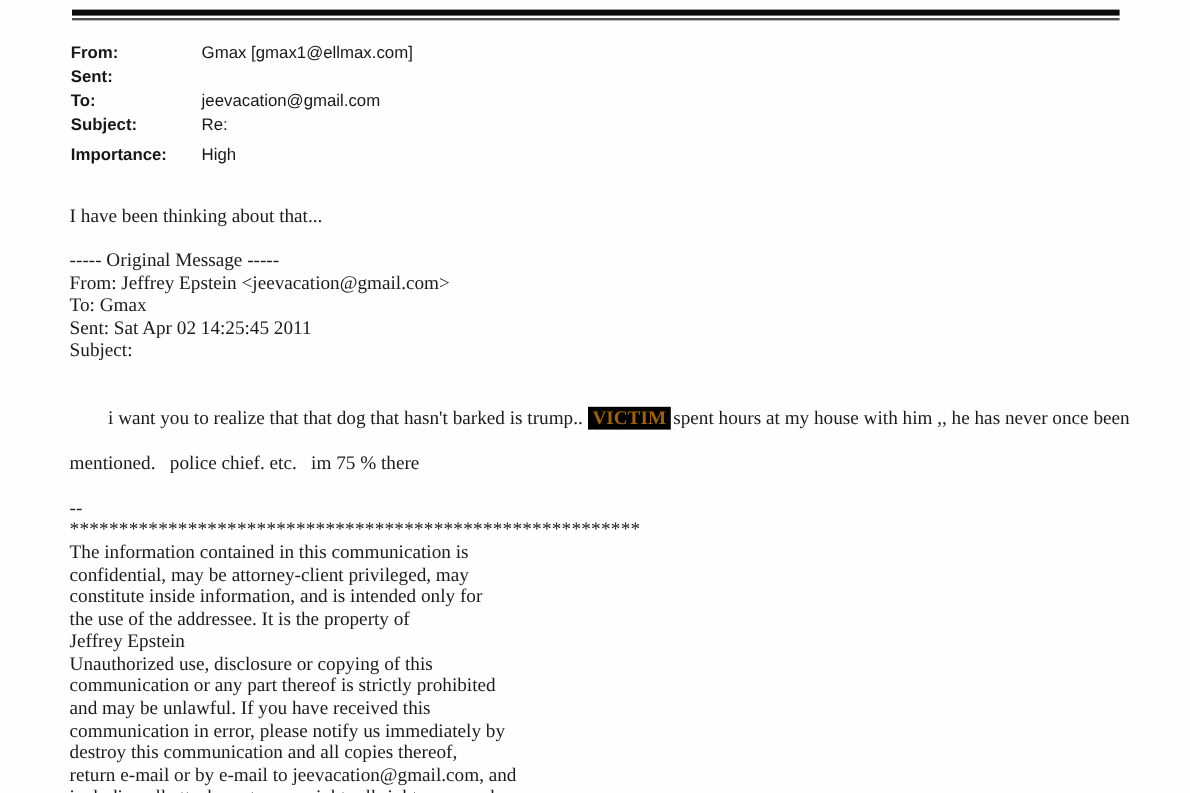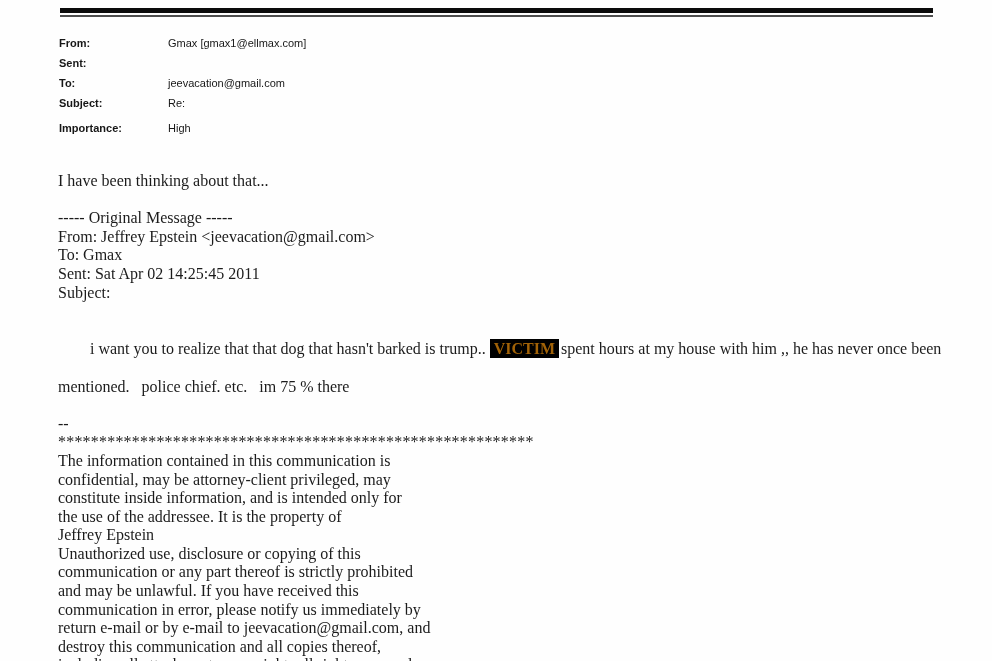--- a/index.html
+++ b/index.html
@@ -30,21 +30,21 @@
     height: 2px;
     background: #4e4e4e;
     margin-top: 2px;
   }
   
   .email-header {
     position: absolute;
     left: 59px;
     top: 33px;
     font-family: "Liberation Sans", sans-serif;
-    font-size: 11px;
+    font-size: 14px;
     color: #171717;
   }
   .header-row {
     display: flex;
     height: 20px;
     line-height: 20px;
   }
   .header-label {
     width: 109px;
     font-weight: bold;
@@ -143,21 +143,21 @@
       <div>
         <div class="line">The information contained in this communication is</div>
         <div class="line">confidential, may be attorney-client privileged, may</div>
         <div class="line">constitute inside information, and is intended only for</div>
         <div class="line">the use of the addressee. It is the property of</div>
         <div class="line">Jeffrey Epstein</div>
         <div class="line">Unauthorized use, disclosure or copying of this</div>
         <div class="line">communication or any part thereof is strictly prohibited</div>
         <div class="line">and may be unlawful. If you have received this</div>
         <div class="line">communication in error, please notify us immediately by</div>
+        <div class="line">destroy this communication and all copies thereof,</div>
         <div class="line">return e-mail or by e-mail to jeevacation@gmail.com, and</div>
-        <div class="line">destroy this communication and all copies thereof,</div>
         <div class="line">including all attachments. copyright -all rights reserved</div>
       </div>
     </div>
 
   </div>
 
 </div>
 
 </body></html>

